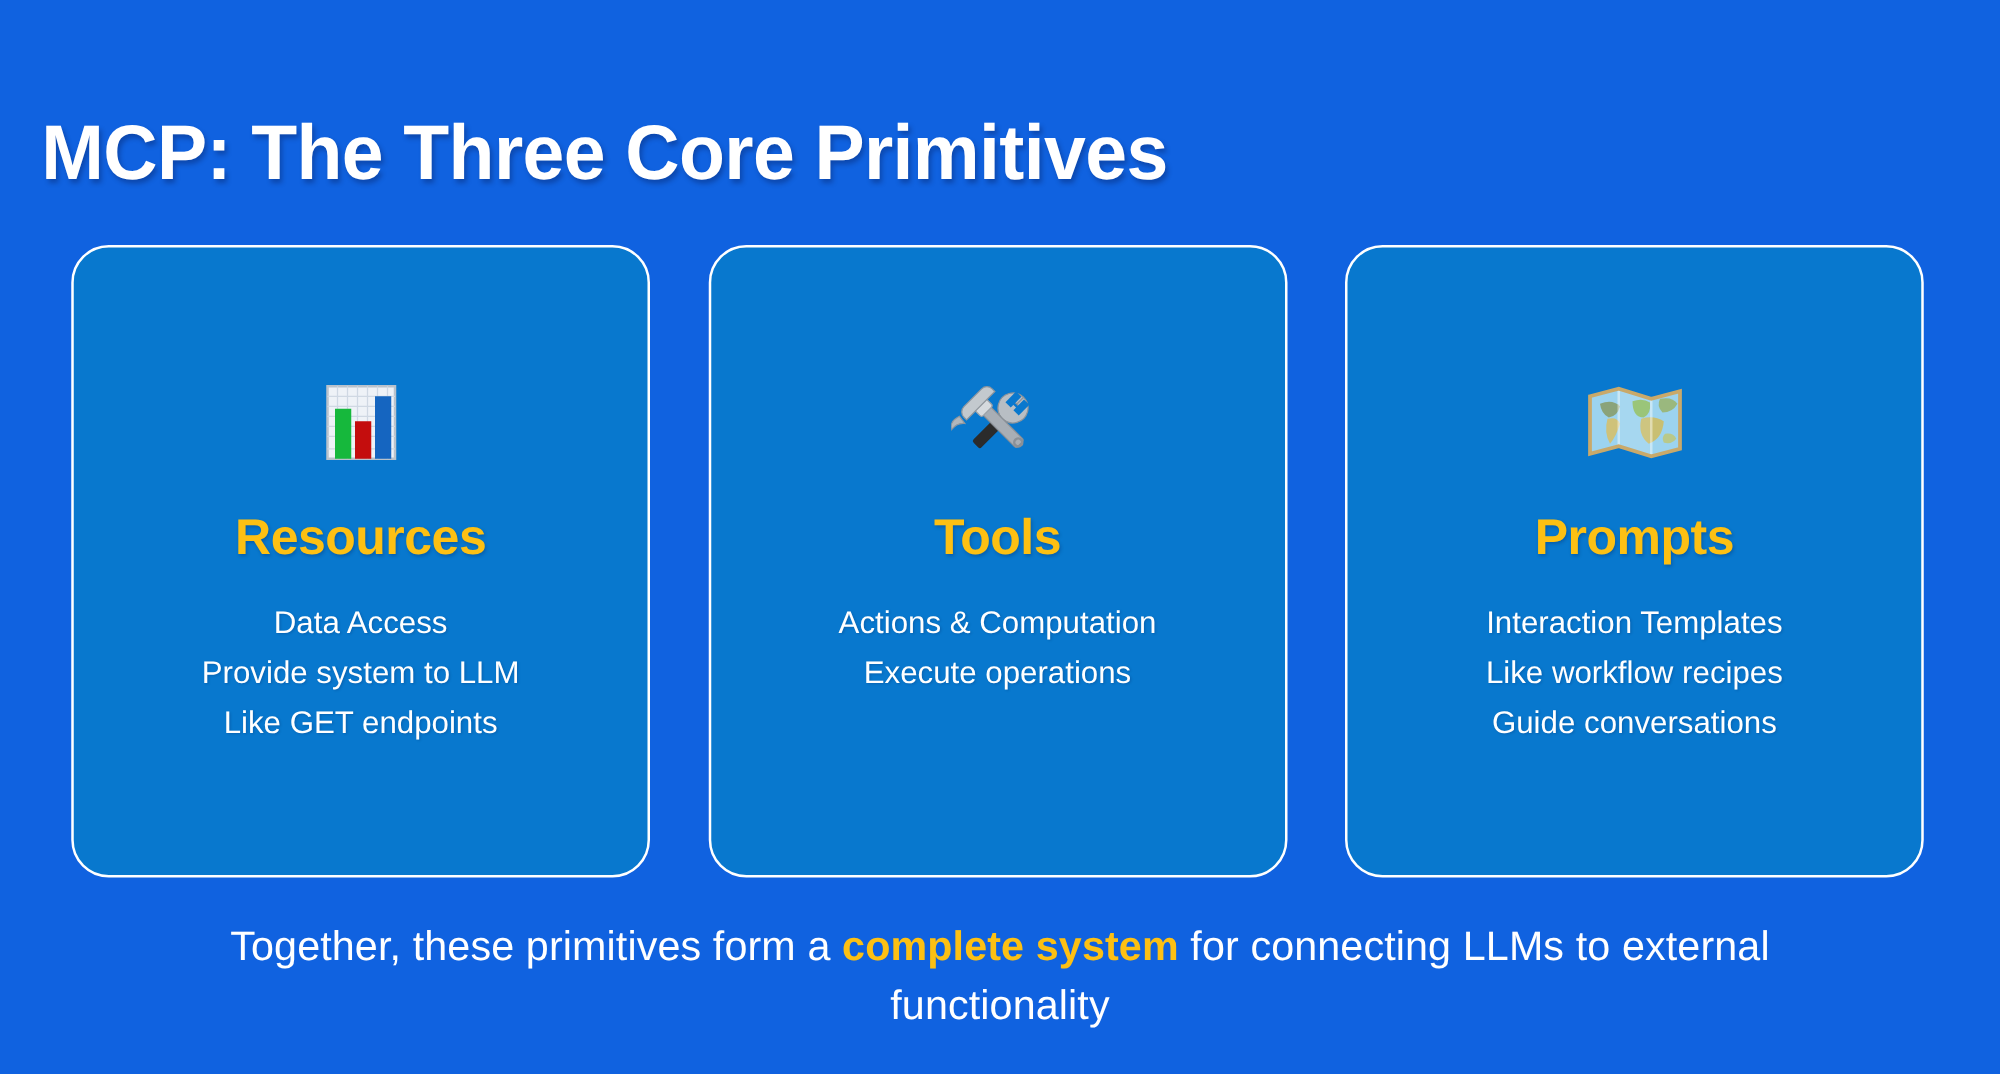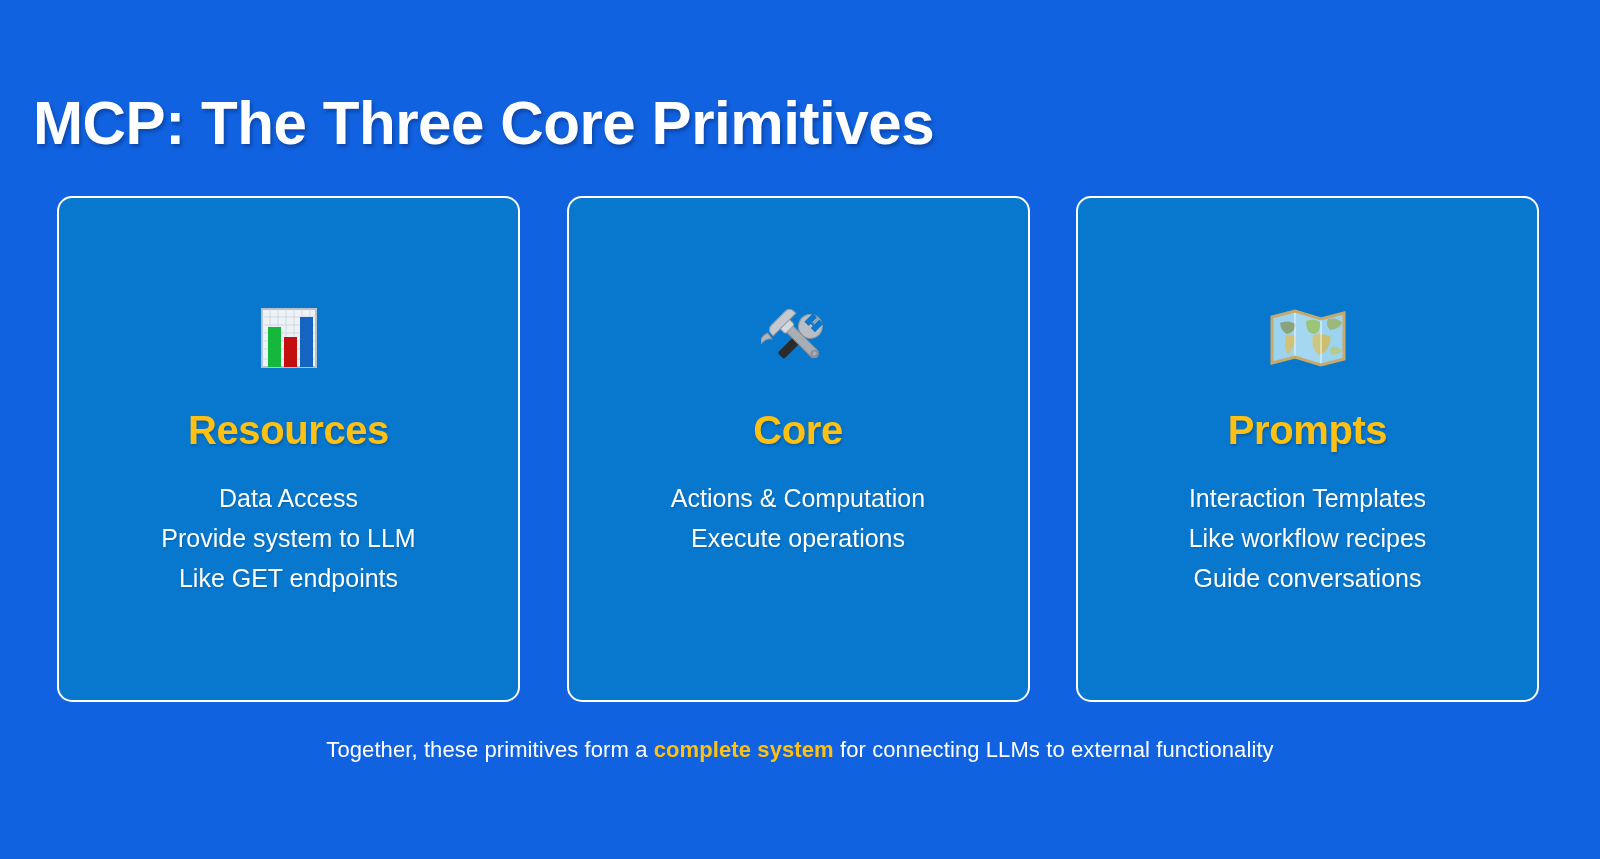--- a/index.html
+++ b/index.html
@@ -42,21 +42,21 @@
     display: flex;
     justify-content: space-between;
     align-items: stretch;
   }
 
   .card {
     width: 463px;
     box-sizing: border-box;
     background: #0878ce;
     border: 2px solid #ffffff;
-    border-radius: 15px;
+    border-radius: 30px;
     display: flex;
     flex-direction: column;
     align-items: center;
     padding-top: 96px;
   }
 
   .card-icon {
     font-size: 64px;
     line-height: 1;
     height: 88px;
@@ -95,21 +95,21 @@
   }
 
   
   #caption {
     position: absolute;
     left: 0;
     right: 0;
     top: 734px;
     text-align: center;
     font-family: "Liberation Sans Narrow", "Liberation Sans", sans-serif;
-    font-size: 22px;
+    font-size: 33px;
     color: #ffffff;
     line-height: 1.42;
     padding: 0 120px;
     box-sizing: border-box;
     letter-spacing: 0.1px;
   }
 
   #caption .accent {
     color: #fdc013;
     font-weight: bold;
@@ -167,21 +167,21 @@
 
         <g transform="rotate(-45 37 37)">
           <rect x="33" y="22" width="9" height="40" rx="2" fill="#a8aeb5" stroke="#8a9097" stroke-width="1"></rect>
           <rect x="31" y="16" width="13" height="9" rx="2" fill="#d6dade" stroke="#9aa1a8" stroke-width="1"></rect>
           <path d="M27 9 h20 a6 6 0 0 1 6 6 v3 h-32 v-3 a6 6 0 0 1 6 -6 z" fill="#c3c9ce" stroke="#8f969d" stroke-width="1"></path>
           <path d="M19 12 q-9 -3 -12 3 q7 -1 11 4 z" fill="#b0b6bc" stroke="#8f969d" stroke-width="1"></path>
           <circle cx="37.5" cy="60" r="3.2" fill="none" stroke="#8a9097" stroke-width="2"></circle>
         </g>
       </svg>
     </div>
-    <div class="card-heading">Core</div>
+    <div class="card-heading">Tools</div>
     <div class="card-lines">
       <div class="card-line">Actions &amp; Computation</div>
       <div class="card-line">Execute operations</div>
     </div>
   </div>
 
   <div class="card">
     <div class="card-icon">
       <svg width="84" height="70" viewBox="0 0 84 70" aria-hidden="true">
         <defs>

